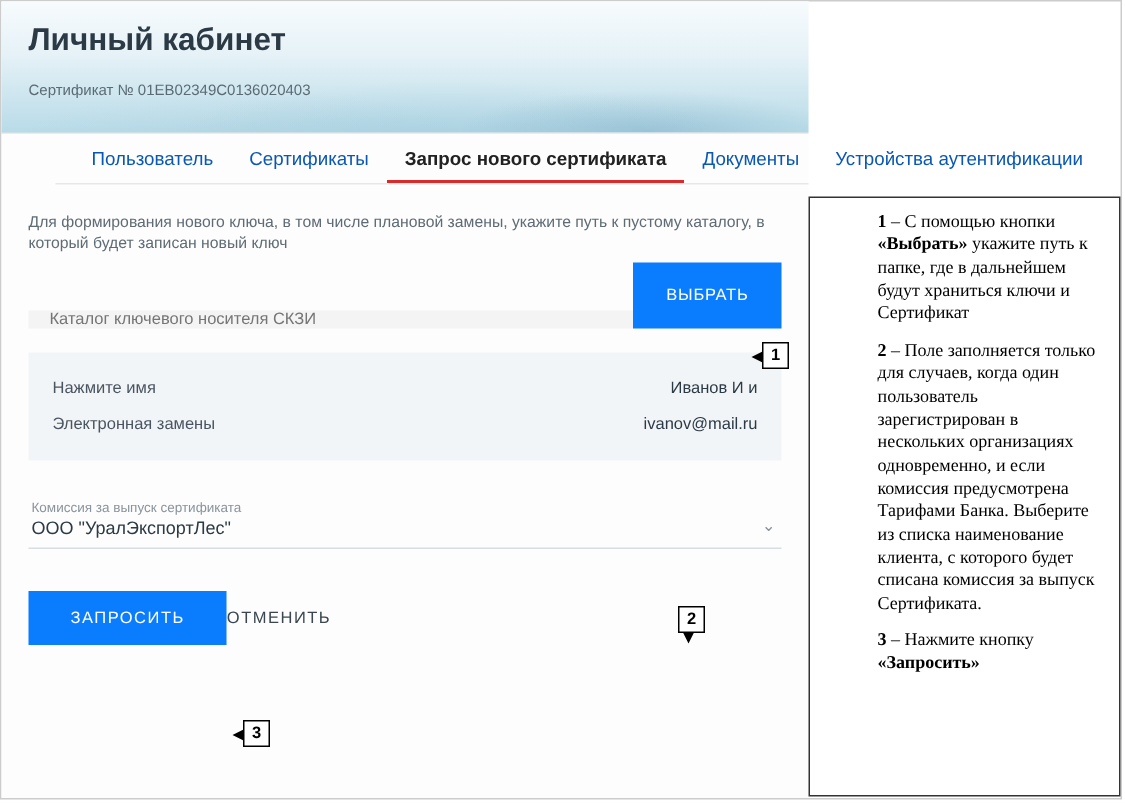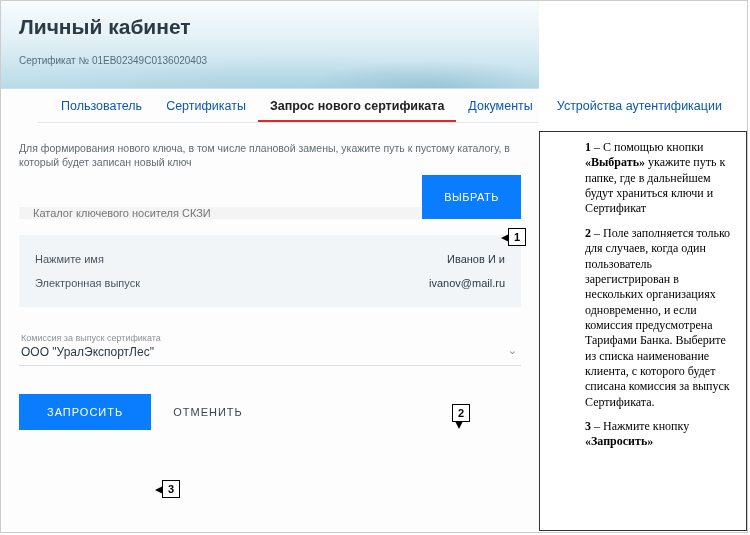--- a/index.html
+++ b/index.html
@@ -137,21 +137,20 @@
   }
   .commission .chev {
     position: absolute;
     right: 4px;
     bottom: 8px;
     font-size: 11px;
     color: #8a949c;
   }
   .actions {
     display: flex;
-    gap: 22px;
     align-items: center;
   }
   .btn-primary {
     background: #0a7dff;
     color: #fff;
     border: none;
     padding: 12px 28px;
     font-size: 11px;
     letter-spacing: 1px;
     cursor: pointer;
@@ -231,21 +230,21 @@
         <input class="catalog-input" placeholder="Каталог ключевого носителя СКЗИ" style="">
         <button class="btn-select">ВЫБРАТЬ</button>
       </div>
 
       <div class="info-block">
         <div class="info-row">
           <span>Нажмите имя</span>
           <span class="val">Иванов И и</span>
         </div>
         <div class="info-row">
-          <span>Электронная выпуск</span>
+          <span>Электронная замены</span>
           <span class="val">ivanov@mail.ru</span>
         </div>
       </div>
 
       <div class="commission">
         <div class="lbl">Комиссия за выпуск сертификата</div>
         <div class="val">ООО "УралЭкспортЛес"</div>
         <span class="chev">⌄</span>
       </div>
 

